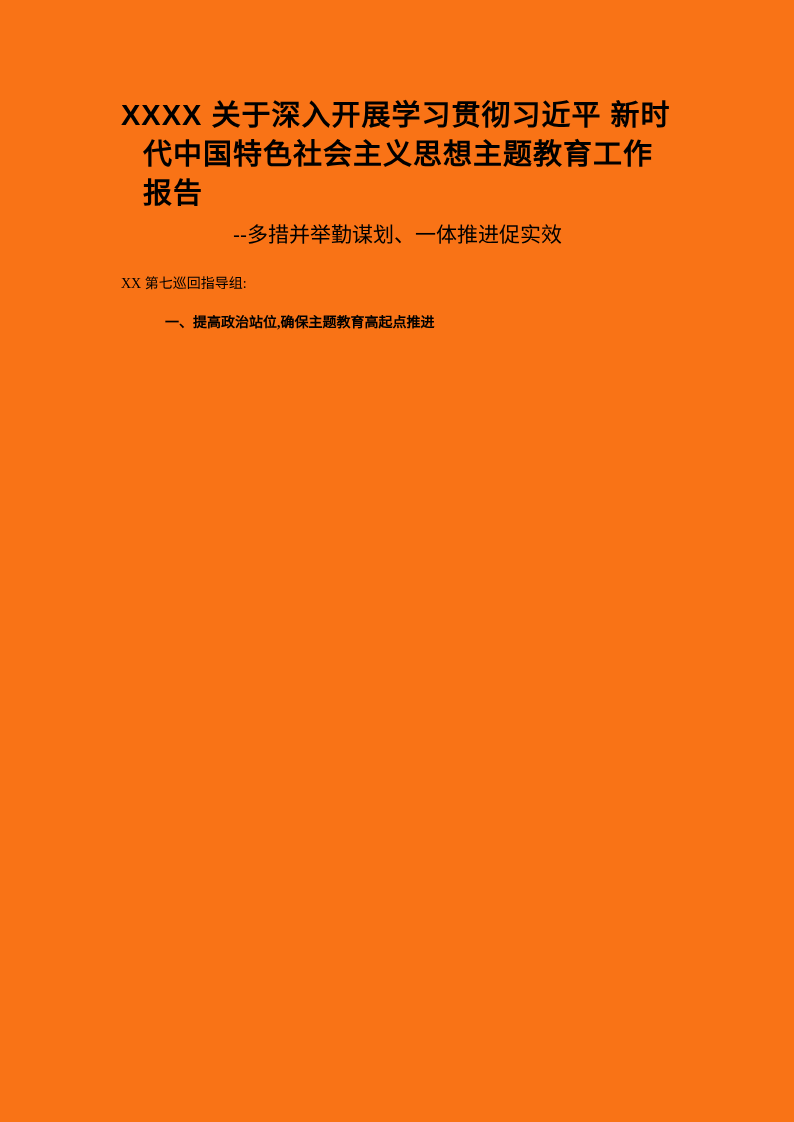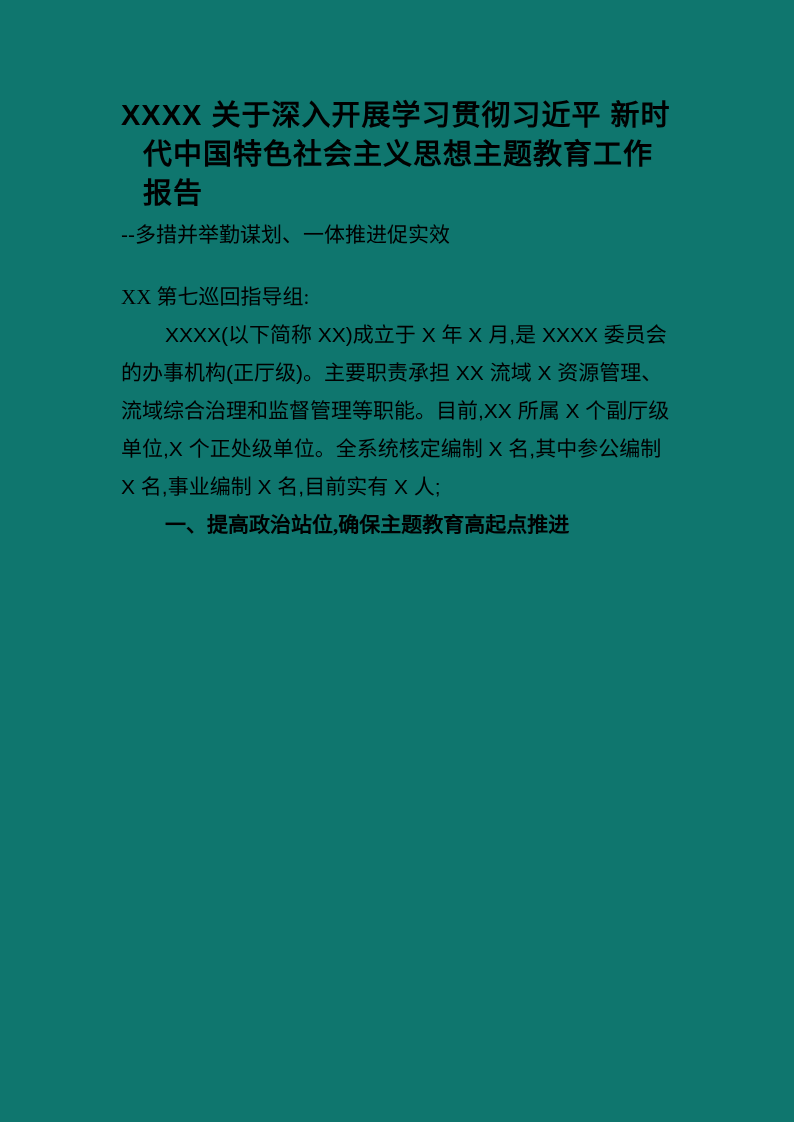--- a/index.html
+++ b/index.html
@@ -5,47 +5,47 @@
   html, body {
     margin: 0;
     padding: 0;
     background: #ffffff;
   }
   .page {
     position: relative;
     width: 794px;
     height: 1122px;
     margin: 0 auto;
-    background: #0f766e;
+    background: #f97316;
     color: #000000;
     box-sizing: border-box;
     padding: 96px 120px 0 121px;
     overflow: hidden;
   }
   .doc-title {
     margin: 0;
     font-family: "Liberation Sans", "DejaVu Sans", sans-serif;
     font-weight: 700;
     font-size: 29px;
     line-height: 39px;
     letter-spacing: 1px;
     padding-left: 22px;
     text-indent: -22px;
   }
   .doc-subtitle {
     margin: 8px 0 0 0;
-    text-align: left;
+    text-align: center;
     font-family: "Liberation Sans", "DejaVu Sans", sans-serif;
     font-weight: 400;
     font-size: 21px;
     line-height: 28px;
   }
   .doc-body {
-    margin-top: 29px;
-    font-size: 21px;
+    margin-top: 16px;
+    font-size: 14px;
     line-height: 38px;
   }
   .para {
     margin: 0;
     font-weight: 400;
   }
   .indent { text-indent: 44px; }
   .no-indent { text-indent: 0; }
   .song {
     font-family: "Liberation Serif", "DejaVu Serif", serif;
@@ -72,21 +72,20 @@
 <div class="page">
 
   <h1 class="doc-title">XXXX 关于深入开展学习贯彻习近平 新时代中国特色社会主义思想主题教育工作报告</h1>
 
   <p class="doc-subtitle">--多措并举勤谋划、一体推进促实效</p>
 
   <div class="doc-body">
 
     <p class="para no-indent song">XX 第七巡回指导组:</p>
 
-    <p class="para indent hei">XXXX(以下简称 XX)成立于 X 年 X 月,是 XXXX 委员会的办事机构(正厅级)。主要职责承担 XX 流域 X 资源管理、流域综合治理和监督管理等职能。目前,XX 所属 X 个副厅级单位,X 个正处级单位。全系统核定编制 X 名,其中参公编制 X 名,事业编制 X 名,目前实有 X 人;</p>
 
 
 
     <p class="para indent"><span class="run-hei-bold">一、</span><span class="run-song">提高政治站位,确保主题教育高起点推进</span></p>
 
 
   </div>
 
 </div>
 

